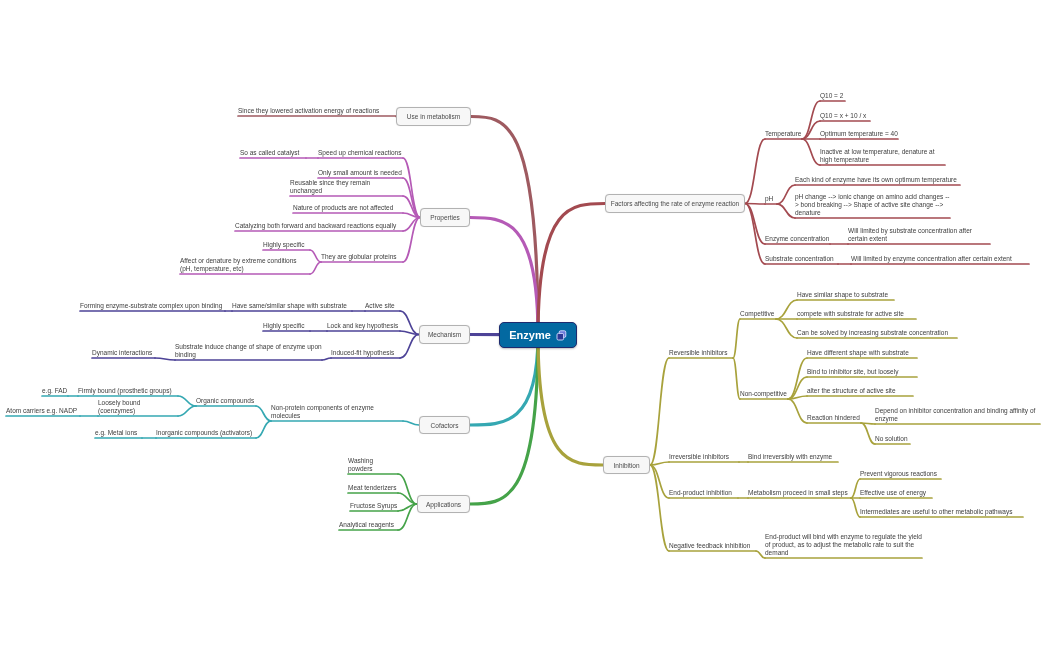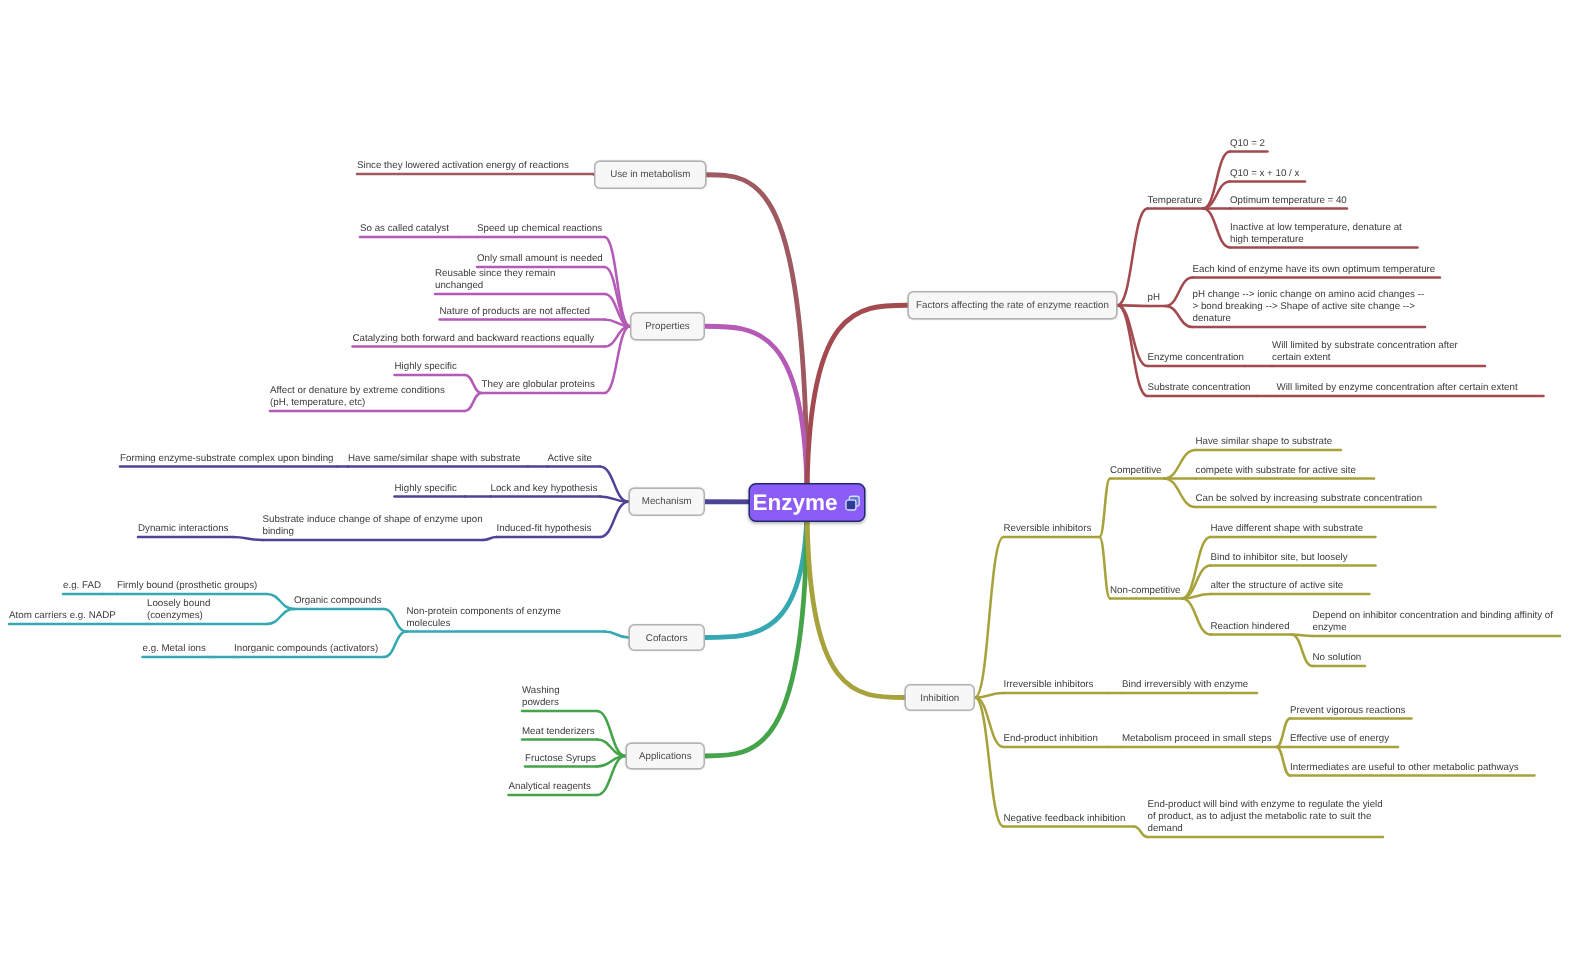--- a/index.html
+++ b/index.html
@@ -25,25 +25,25 @@
     border-radius:4px;
     font-size:6.5px;
     color:#4a4a4a;
     white-space:nowrap;
     box-shadow:0 0 1px rgba(0,0,0,.15);
     z-index:3;
   }
   .central {
     position:absolute;
     display:flex; align-items:center; justify-content:center; gap:5px;
-    background:#8b5cf6;
+    background:#0369a1;
     border:1px solid #1e2a6e;
     border-radius:5px;
     color:#ffffff;
-    font-size:15px;
+    font-size:11px;
     font-weight:bold;
     z-index:4;
     box-shadow:0 1px 2px rgba(0,0,0,.25);
   }
   .copy-ic { display:inline-flex; align-items:center; }
 </style>
 </head>
 <body>
 
 <div class="canvas">

